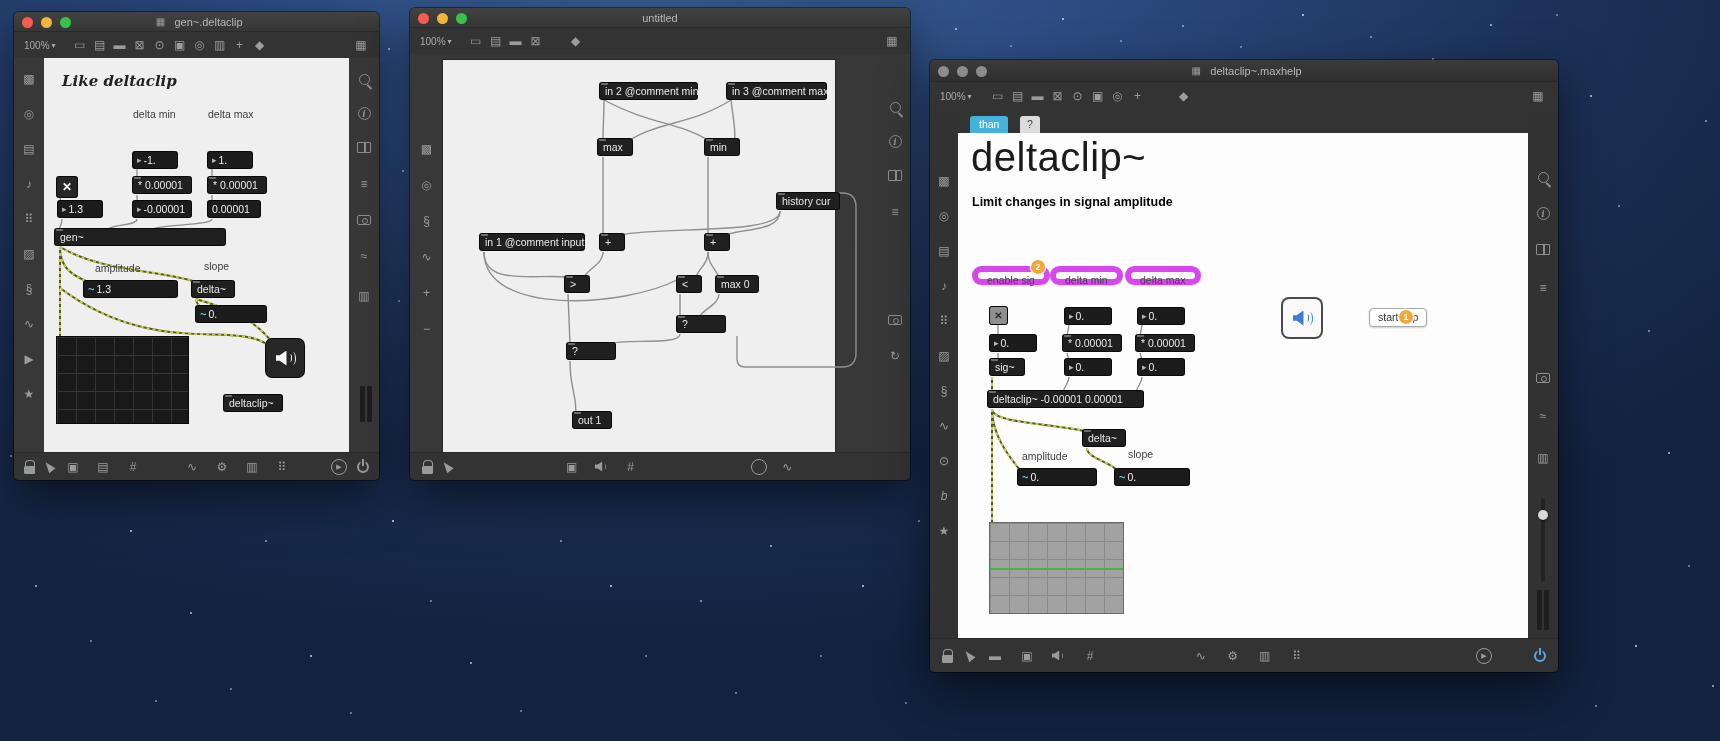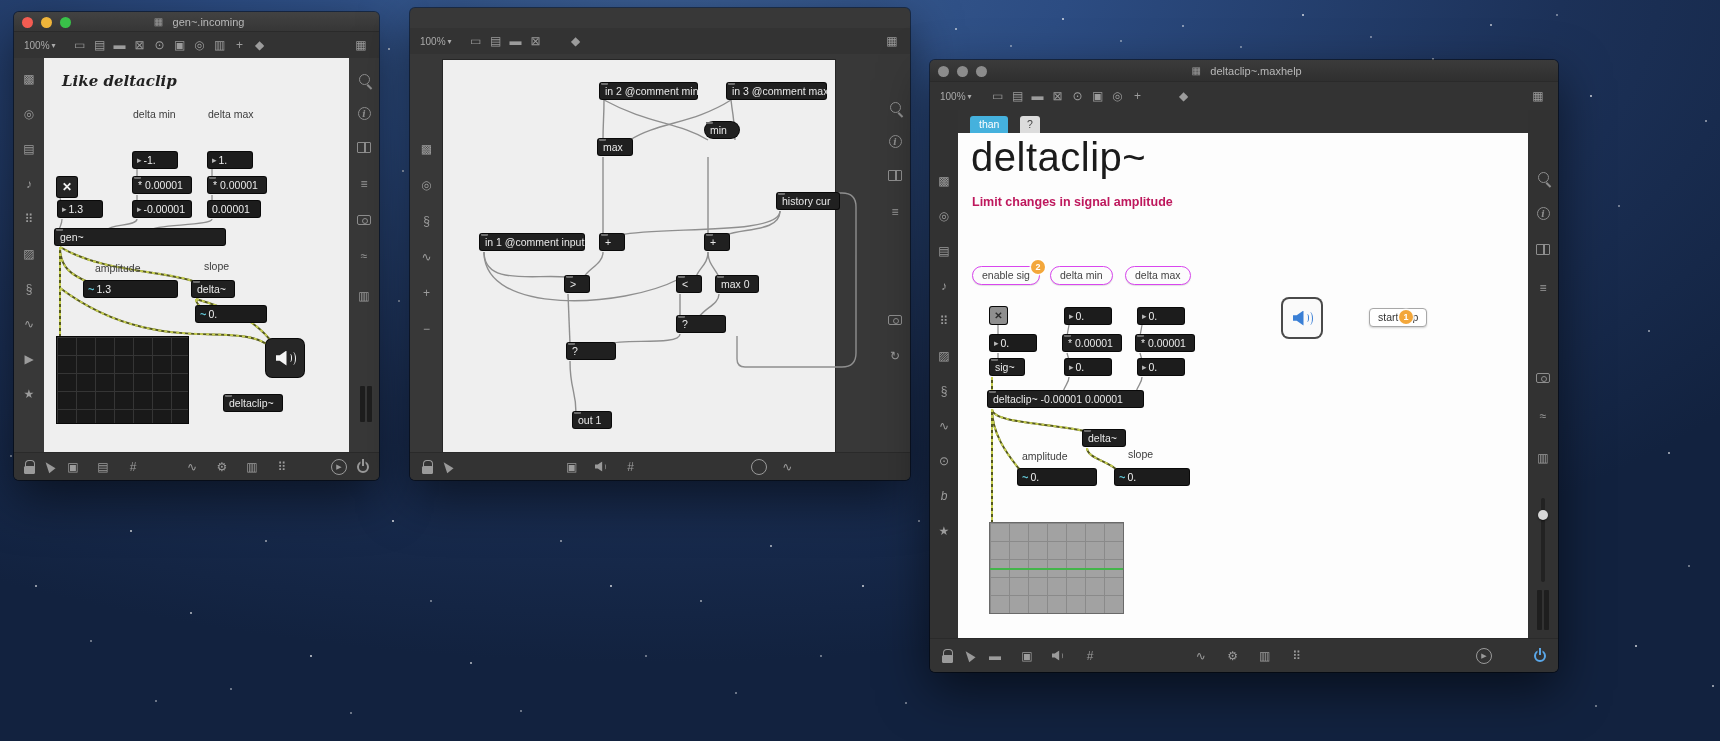--- a/index.html
+++ b/index.html
@@ -38,21 +38,21 @@
   .toggle.lightT{background:#8f8f8f;color:#2c2c2c;}
   .cmt{position:absolute;color:#222;white-space:nowrap;}
   .lbl{position:absolute;color:#3c3c3c;font-size:10.5px;white-space:nowrap;}
   .scope-dark{position:absolute;background:#191919;box-shadow:0 0 0 1px #090909;
     background-image:repeating-linear-gradient(to right,#353535 0 1px,transparent 1px 19px),repeating-linear-gradient(to bottom,#353535 0 1px,transparent 1px 18px);}
   .scope-gray{position:absolute;background:#a2a2a2;box-shadow:0 0 0 1px #6a6a6a;
     background-image:repeating-linear-gradient(to right,#8a8a8a 0 1px,transparent 1px 19px),repeating-linear-gradient(to bottom,#8a8a8a 0 1px,transparent 1px 18px);}
   .greenline{position:absolute;left:0;right:0;top:50%;height:2px;background:#43b54a;}
   .ezdac{position:absolute;background:#262626;border-radius:6px;box-shadow:0 0 0 1px #090909;display:flex;align-items:center;justify-content:center;color:#f5f5f5;}
   .ezdac.lightE{background:#fafafa;box-shadow:0 0 0 2px #4a4a4a;color:#3a7fd5;}
-  .pill{position:absolute;height:19px;background:#fcfcfc;border:1px solid #d946ef;border-radius:10px;color:#444;
+  .pill{position:absolute;height:19px;background:#fcfcfc;border:6px solid #d946ef;border-radius:10px;color:#444;
     font-size:10.5px;line-height:17px;padding:0 9px;white-space:nowrap;box-shadow:0 1px 1px rgba(0,0,0,.12);}
   .badge{position:absolute;width:14px;height:14px;border-radius:50%;background:#f3a73b;color:#fff;font-size:9px;font-weight:bold;
     display:flex;align-items:center;justify-content:center;box-shadow:0 0 0 1.5px rgba(255,255,255,.85);}
   .msgbox{position:absolute;height:19px;background:#fff;border:1px solid #a8a8a8;border-radius:4px;color:#333;
     font-size:10.5px;line-height:17px;padding:0 8px;white-space:nowrap;box-shadow:0 1px 2px rgba(0,0,0,.18);}
   .tooltip{position:absolute;background:rgba(125,125,125,.94);color:#fff;font-size:10.5px;line-height:1.3;
     padding:4px 8px;border-radius:3px;}
   .tooltip:before{content:"";position:absolute;left:-9px;top:8px;border:5px solid transparent;border-right-color:rgba(125,125,125,.94);}
   .tab{position:absolute;height:17px;font-size:10.5px;line-height:17px;text-align:center;border-radius:3px 3px 0 0;padding:0 9px;}
   .tab.active{background:#45b1dd;color:#fff;}
@@ -90,21 +90,21 @@
   <div class="starfield"></div>
 
   <div class="window" style="left:14px;top:12px;width:365px;height:468px;">
     <div class="titlebar">
       <div class="lights">
         <span class="light l-red"></span>
         <span class="light l-yel"></span>
         <span class="light l-grn"></span>
       </div>
       <span class="ic small">▦</span>
-      <span>gen~.incoming</span>
+      <span>gen~.deltaclip</span>
     </div>
     <div class="toolbar" style="top:20px;">
       <span class="zoom">
         <span>100%</span>
         <span class="caret">▾</span>
       </span>
       <span style="width:14px;"></span>
       <span class="ic">▭</span>
       <span class="ic">▤</span>
       <span class="ic">▬</span>
@@ -250,20 +250,28 @@
       <span class="ic">⠿</span>
       <span class="spacer"></span>
       <span class="playc">
           <span>▶</span>
         </span>
       <span class="powerI"></span>
     </div>
   </div>
 
   <div class="window" style="left:410px;top:8px;width:500px;height:472px;">
+    <div class="titlebar">
+      <div class="lights">
+        <span class="light l-red"></span>
+        <span class="light l-yel"></span>
+        <span class="light l-grn"></span>
+      </div>
+      <span>untitled</span>
+    </div>
     <div class="toolbar" style="top:20px;">
       <span class="zoom">
         <span>100%</span>
         <span class="caret">▾</span>
       </span>
       <span style="width:14px;"></span>
       <span class="ic">▭</span>
       <span class="ic">▤</span>
       <span class="ic">▬</span>
       <span class="ic">⊠</span>
@@ -313,21 +321,21 @@
           <path d="M127,301 C127,330 133,330 133,353"></path>
           <path d="M337,151 C337,172 300,168 283,175"></path>
           <path d="M337,151 C337,176 215,166 178,175"></path>
           <path d="M341,133 L399,133 Q413,133 413,147 L413,293 Q413,307 399,307 L302,307 Q294,307 294,299 L294,276"></path>
         </g>
       </svg>
 
       <div class="obj" style="left:157px;top:23px;width:97px;"><span>in 2 @comment min</span></div>
       <div class="obj" style="left:284px;top:23px;width:99px;"><span>in 3 @comment max</span></div>
       <div class="obj" style="left:155px;top:79px;width:34px;"><span>max</span></div>
-      <div class="obj" style="left:262px;top:62px;width:34px;border-radius:8px;"><span>min</span></div>
+      <div class="obj" style="left:262px;top:79px;width:34px;"><span>min</span></div>
       <div class="obj" style="left:334px;top:133px;width:62px;"><span>history cur</span></div>
       <div class="obj" style="left:37px;top:174px;width:104px;"><span>in 1 @comment input</span></div>
       <div class="obj" style="left:157px;top:174px;width:24px;"><span>+</span></div>
       <div class="obj" style="left:262px;top:174px;width:24px;"><span>+</span></div>
       <div class="obj" style="left:122px;top:216px;width:24px;"><span>&gt;</span></div>
       <div class="obj" style="left:234px;top:216px;width:24px;"><span>&lt;</span></div>
       <div class="obj" style="left:273px;top:216px;width:42px;"><span>max 0</span></div>
       <div class="obj" style="left:234px;top:256px;width:48px;"><span>?</span></div>
       <div class="obj" style="left:124px;top:283px;width:48px;"><span>?</span></div>
       <div class="obj" style="left:130px;top:352px;width:38px;"><span>out 1</span></div>
@@ -439,21 +447,21 @@
             <path d="M34,244 L34,259"></path>
               <path d="M34,276 L34,391"></path>
             <path d="M34,276 C34,300 48,320 62,337"></path>
             <path d="M34,276 C34,290 90,290 127,298"></path>
             <path d="M129,315 C129,325 150,328 159,337"></path>
           </g>
         </g>
       </svg>
 
       <div class="heading" style="left:13px;top:2px;">deltaclip~</div>
-      <div class="cmt" style="left:14px;top:62px;font-size:12.5px;font-weight:bold;color:#be185d;">Limit changes in signal amplitude</div>
+      <div class="cmt" style="left:14px;top:62px;font-size:12.5px;font-weight:bold;color:#000000;">Limit changes in signal amplitude</div>
 
       <div class="pill" style="left:14px;top:133px;">enable sig</div>
       <div class="badge" style="left:73px;top:127px;">2</div>
       <div class="pill" style="left:92px;top:133px;">delta min</div>
       <div class="pill" style="left:167px;top:133px;">delta max</div>
 
       <div class="toggle lightT" style="left:32px;top:174px;width:17px;height:17px;font-size:10px;">
         <span>✕</span>
       </div>
       <div class="numbox" style="left:107px;top:175px;width:46px;">

